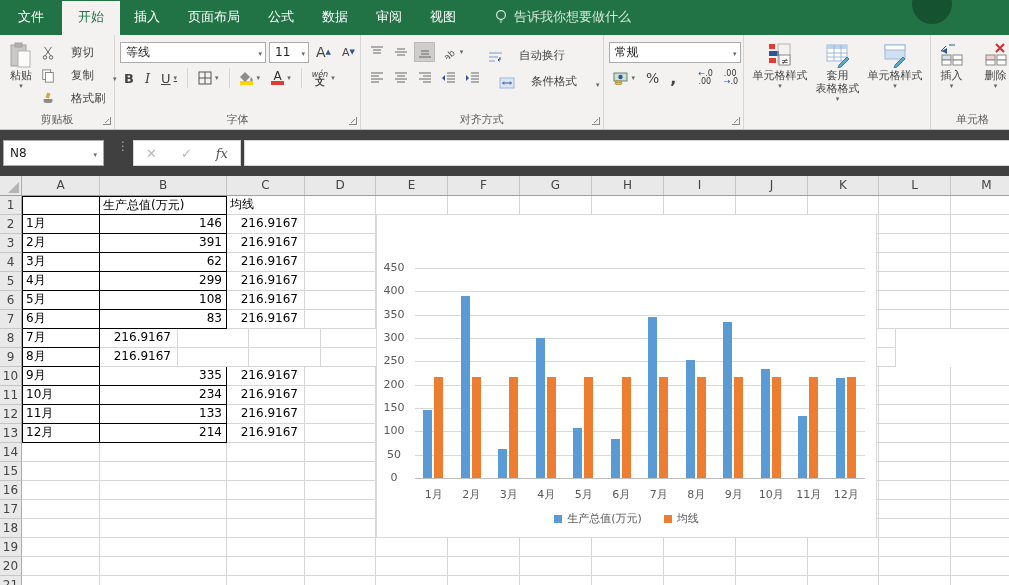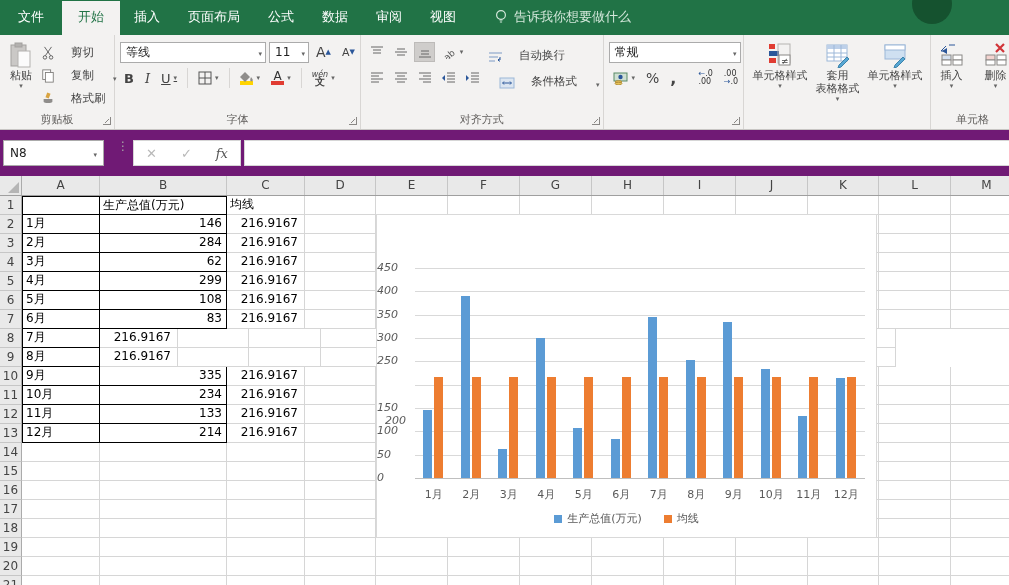--- a/index.html
+++ b/index.html
@@ -37,21 +37,21 @@
   .sepv { width:1px; height:20px; background:#d8d6d4; margin:0 3px; }
   .lineico { display:flex; align-items:center; justify-content:center; width:21px; height:20px; }
   .pressed { background:#cfcdcb; border:1px solid #bdbbb9; }
   .colorbar { display:block; height:4px; width:13px; margin-top:-1px; }
   .phon { display:flex; flex-direction:column; align-items:center; line-height:7px; font-size:8px; color:#444; }
   .phon b { font-size:10px; }
   .stack2 { display:flex; flex-direction:column; font-size:8px; line-height:8px; color:#333; align-items:flex-start; }
   .stack2 .bl { color:#2b579a; }
 
   
-  .fxbar { position:relative; height:46px; background:#701a75; }
+  .fxbar { position:relative; height:46px; background:#404040; }
   .namebox { position:absolute; left:3px; top:10px; width:101px; height:26px; background:#fff; border:1px solid #ababab;
      display:flex; align-items:center; justify-content:space-between; font-size:12px; color:#222; padding:0 6px; }
   .fxdots { position:absolute; left:117px; top:13px; color:#a6a6a6; font-size:12px; letter-spacing:0; line-height:7px; text-align:center; }
   .fxbtns { position:absolute; left:133px; top:10px; width:108px; height:26px; background:#fff; border:1px solid #d6d6d6;
      display:flex; align-items:center; justify-content:space-around; }
   .fxbtns .x { color:#b8b8b8; font-size:13px; }
   .fxbtns .ok { color:#b8b8b8; font-size:13px; }
   .fxbtns .fx { color:#555; font-size:13px; font-family:"DejaVu Serif","Liberation Serif",serif; font-style:italic; }
   .fxinput { position:absolute; left:244px; top:10px; right:0; height:26px; background:#fff; border:1px solid #d6d6d6; border-right:none; }
 
@@ -70,21 +70,21 @@
   .cell.avg { text-align:right; padding-right:6px; }
   .cell.bk { border-right:1px solid #000; border-bottom:1px solid #000; }
   .cell.bkt { border-top:1px solid #000; line-height:16px; }
   .cell.bkl { border-left:1px solid #000; }
 
   
   .chart { position:absolute; left:376px; top:38px; width:501px; height:324px; background:#fff; border:1px solid #d9d9d9; overflow:hidden; }
   .ch-title { position:absolute; top:14px; left:0; width:100%; text-align:center; font-size:19px; color:#757575; }
   .gline { position:absolute; height:1px; background:#d9d9d9; }
   .gline.axis { background:#bfbfbf; }
-  .ylab { position:absolute; width:34px; text-align:left; font-size:11px; color:#595959;font-style:italic; }
+  .ylab { position:absolute; width:34px; text-align:center; font-size:11px; color:#595959; }
   .xlab { position:absolute; text-align:center; font-size:11px; color:#595959; }
   .bar { position:absolute; width:9px; }
   .legend { position:absolute; left:0; top:296px; width:100%; display:flex; justify-content:center; gap:22px; }
   .litem { display:flex; align-items:center; gap:5px; font-size:11px; color:#595959; }
   .lsq { width:8px; height:8px; display:inline-block; }
 
   svg { display:block; }
 </style>
 </head>
 <body>
@@ -456,21 +456,21 @@
       <div class="cell" style="width: 72px;"></div>
       <div class="cell" style="width: 72px;"></div>
       <div class="cell" style="width: 72px;"></div>
       <div class="cell" style="width: 71px;"></div>
       <div class="cell" style="width: 72px;"></div>
       <div class="cell" style="width: 72px;"></div>
     </div>
     <div class="grow">
       <div class="rnum">3</div>
       <div class="cell bk bkl" style="width: 78px;">2月</div>
-      <div class="cell num bk" style="width: 127px;">284</div>
+      <div class="cell num bk" style="width: 127px;">391</div>
       <div class="cell avg" style="width: 78px;">216.9167</div>
       <div class="cell" style="width: 71px;"></div>
       <div class="cell" style="width: 72px;"></div>
       <div class="cell" style="width: 72px;"></div>
       <div class="cell" style="width: 72px;"></div>
       <div class="cell" style="width: 72px;"></div>
       <div class="cell" style="width: 72px;"></div>
       <div class="cell" style="width: 72px;"></div>
       <div class="cell" style="width: 71px;"></div>
       <div class="cell" style="width: 72px;"></div>
@@ -770,21 +770,21 @@
       <div class="gline" style="left: 38px; width: 450px; top: 146px;"></div>
       <div class="gline" style="left: 38px; width: 450px; top: 123px;"></div>
       <div class="gline" style="left: 38px; width: 450px; top: 100px;"></div>
       <div class="gline" style="left: 38px; width: 450px; top: 76px;"></div>
       <div class="gline" style="left: 38px; width: 450px; top: 53px;"></div>
       <div class="gline axis" style="left: 38px; width: 450px; top: 263px;"></div>
       <div class="ylab" style="left: 0px; top: 256px;">0</div>
       <div class="ylab" style="left: 0px; top: 233px;">50</div>
       <div class="ylab" style="left: 0px; top: 209px;">100</div>
       <div class="ylab" style="left: 0px; top: 186px;">150</div>
-      <div class="ylab" style="left: 8px; top: 163px; margin-top: 36px;">200</div>
+      <div class="ylab" style="left: 0px; top: 163px;">200</div>
       <div class="ylab" style="left: 0px; top: 139px;">250</div>
       <div class="ylab" style="left: 0px; top: 116px;">300</div>
       <div class="ylab" style="left: 0px; top: 93px;">350</div>
       <div class="ylab" style="left: 0px; top: 69px;">400</div>
       <div class="ylab" style="left: 0px; top: 46px;">450</div>
       <div class="bar" style="left: 46px; top: 195px; height: 68px; background: rgb(91, 155, 213);"></div>
       <div class="bar" style="left: 57px; top: 162px; height: 101px; background: rgb(237, 125, 49);"></div>
       <div class="xlab" style="left: 38px; width: 37.5px; top: 272px;">1月</div>
       <div class="bar" style="left: 83.5px; top: 81px; height: 182px; background: rgb(91, 155, 213);"></div>
       <div class="bar" style="left: 94.5px; top: 162px; height: 101px; background: rgb(237, 125, 49);"></div>

